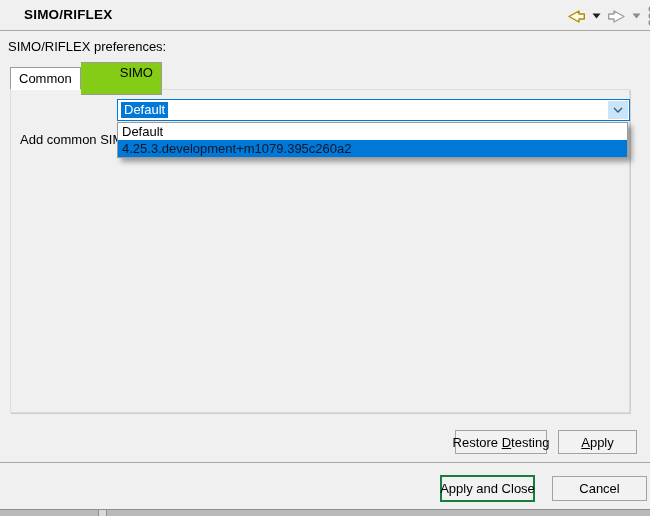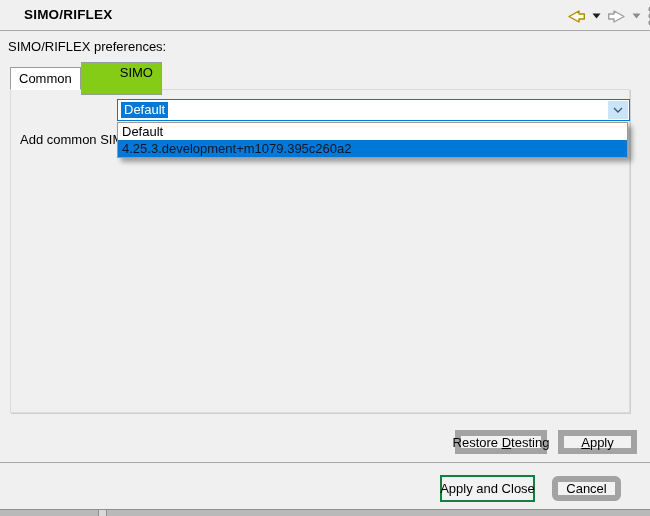--- a/index.html
+++ b/index.html
@@ -38,28 +38,28 @@
   .option{height:17px;line-height:17px;padding-left:4px;white-space:nowrap;overflow:hidden;}
   .option-hl{background:#0078d7;color:#0f172a;}
   .add-label{left:20px;top:132px;z-index:1;white-space:nowrap;}
   
   .listbox{left:18px;top:160px;width:542px;height:244px;box-sizing:border-box;
            background:#fff;border:1px solid #7a7a7a;overflow:hidden;}
   .list-item{padding:3px 4px 0 4px;white-space:nowrap;}
   
   .btn{position:absolute;box-sizing:border-box;display:flex;align-items:center;justify-content:center;
        font-family:"Liberation Sans",sans-serif;font-size:13px;background:#f2f2f2;
-       border:6px solid #a3a3a3;cursor:default;white-space:pre;}
+       border:1px solid #a3a3a3;cursor:default;white-space:pre;}
   .add-btn{left:572px;top:163px;width:55px;height:24px;}
   .remove-btn{left:572px;top:193px;width:55px;height:24px;border-color:#c8c8c8;color:#a6a6a6;}
   .restore-btn{left:455px;top:430px;width:92px;height:24px;}
   .apply-btn{left:558px;top:430px;width:79px;height:24px;}
   .footer-sep{left:0;top:462px;width:650px;height:1px;background:#a6a6a6;}
   .apply-close-btn{left:440px;top:475px;width:95px;height:27px;border:2px solid #15803d;}
-  .cancel-btn{left:552px;top:476px;width:69px;height:25px;border-radius:6px;}
+  .cancel-btn{left:552px;top:476px;width:95px;height:25px;}
   .mn{text-decoration:underline;}
   
   .bottom-strip{left:0;top:509px;width:650px;height:7px;box-sizing:border-box;
                 background:#b9b9b9;border-top:1px solid #8f8f8f;}
   .sash-handle{position:absolute;left:98px;top:0;width:9px;height:6px;box-sizing:border-box;
                background:#d9d9d9;border-left:1px solid #8f8f8f;border-right:1px solid #8f8f8f;}
 </style>
 </head>
 <body>
 

